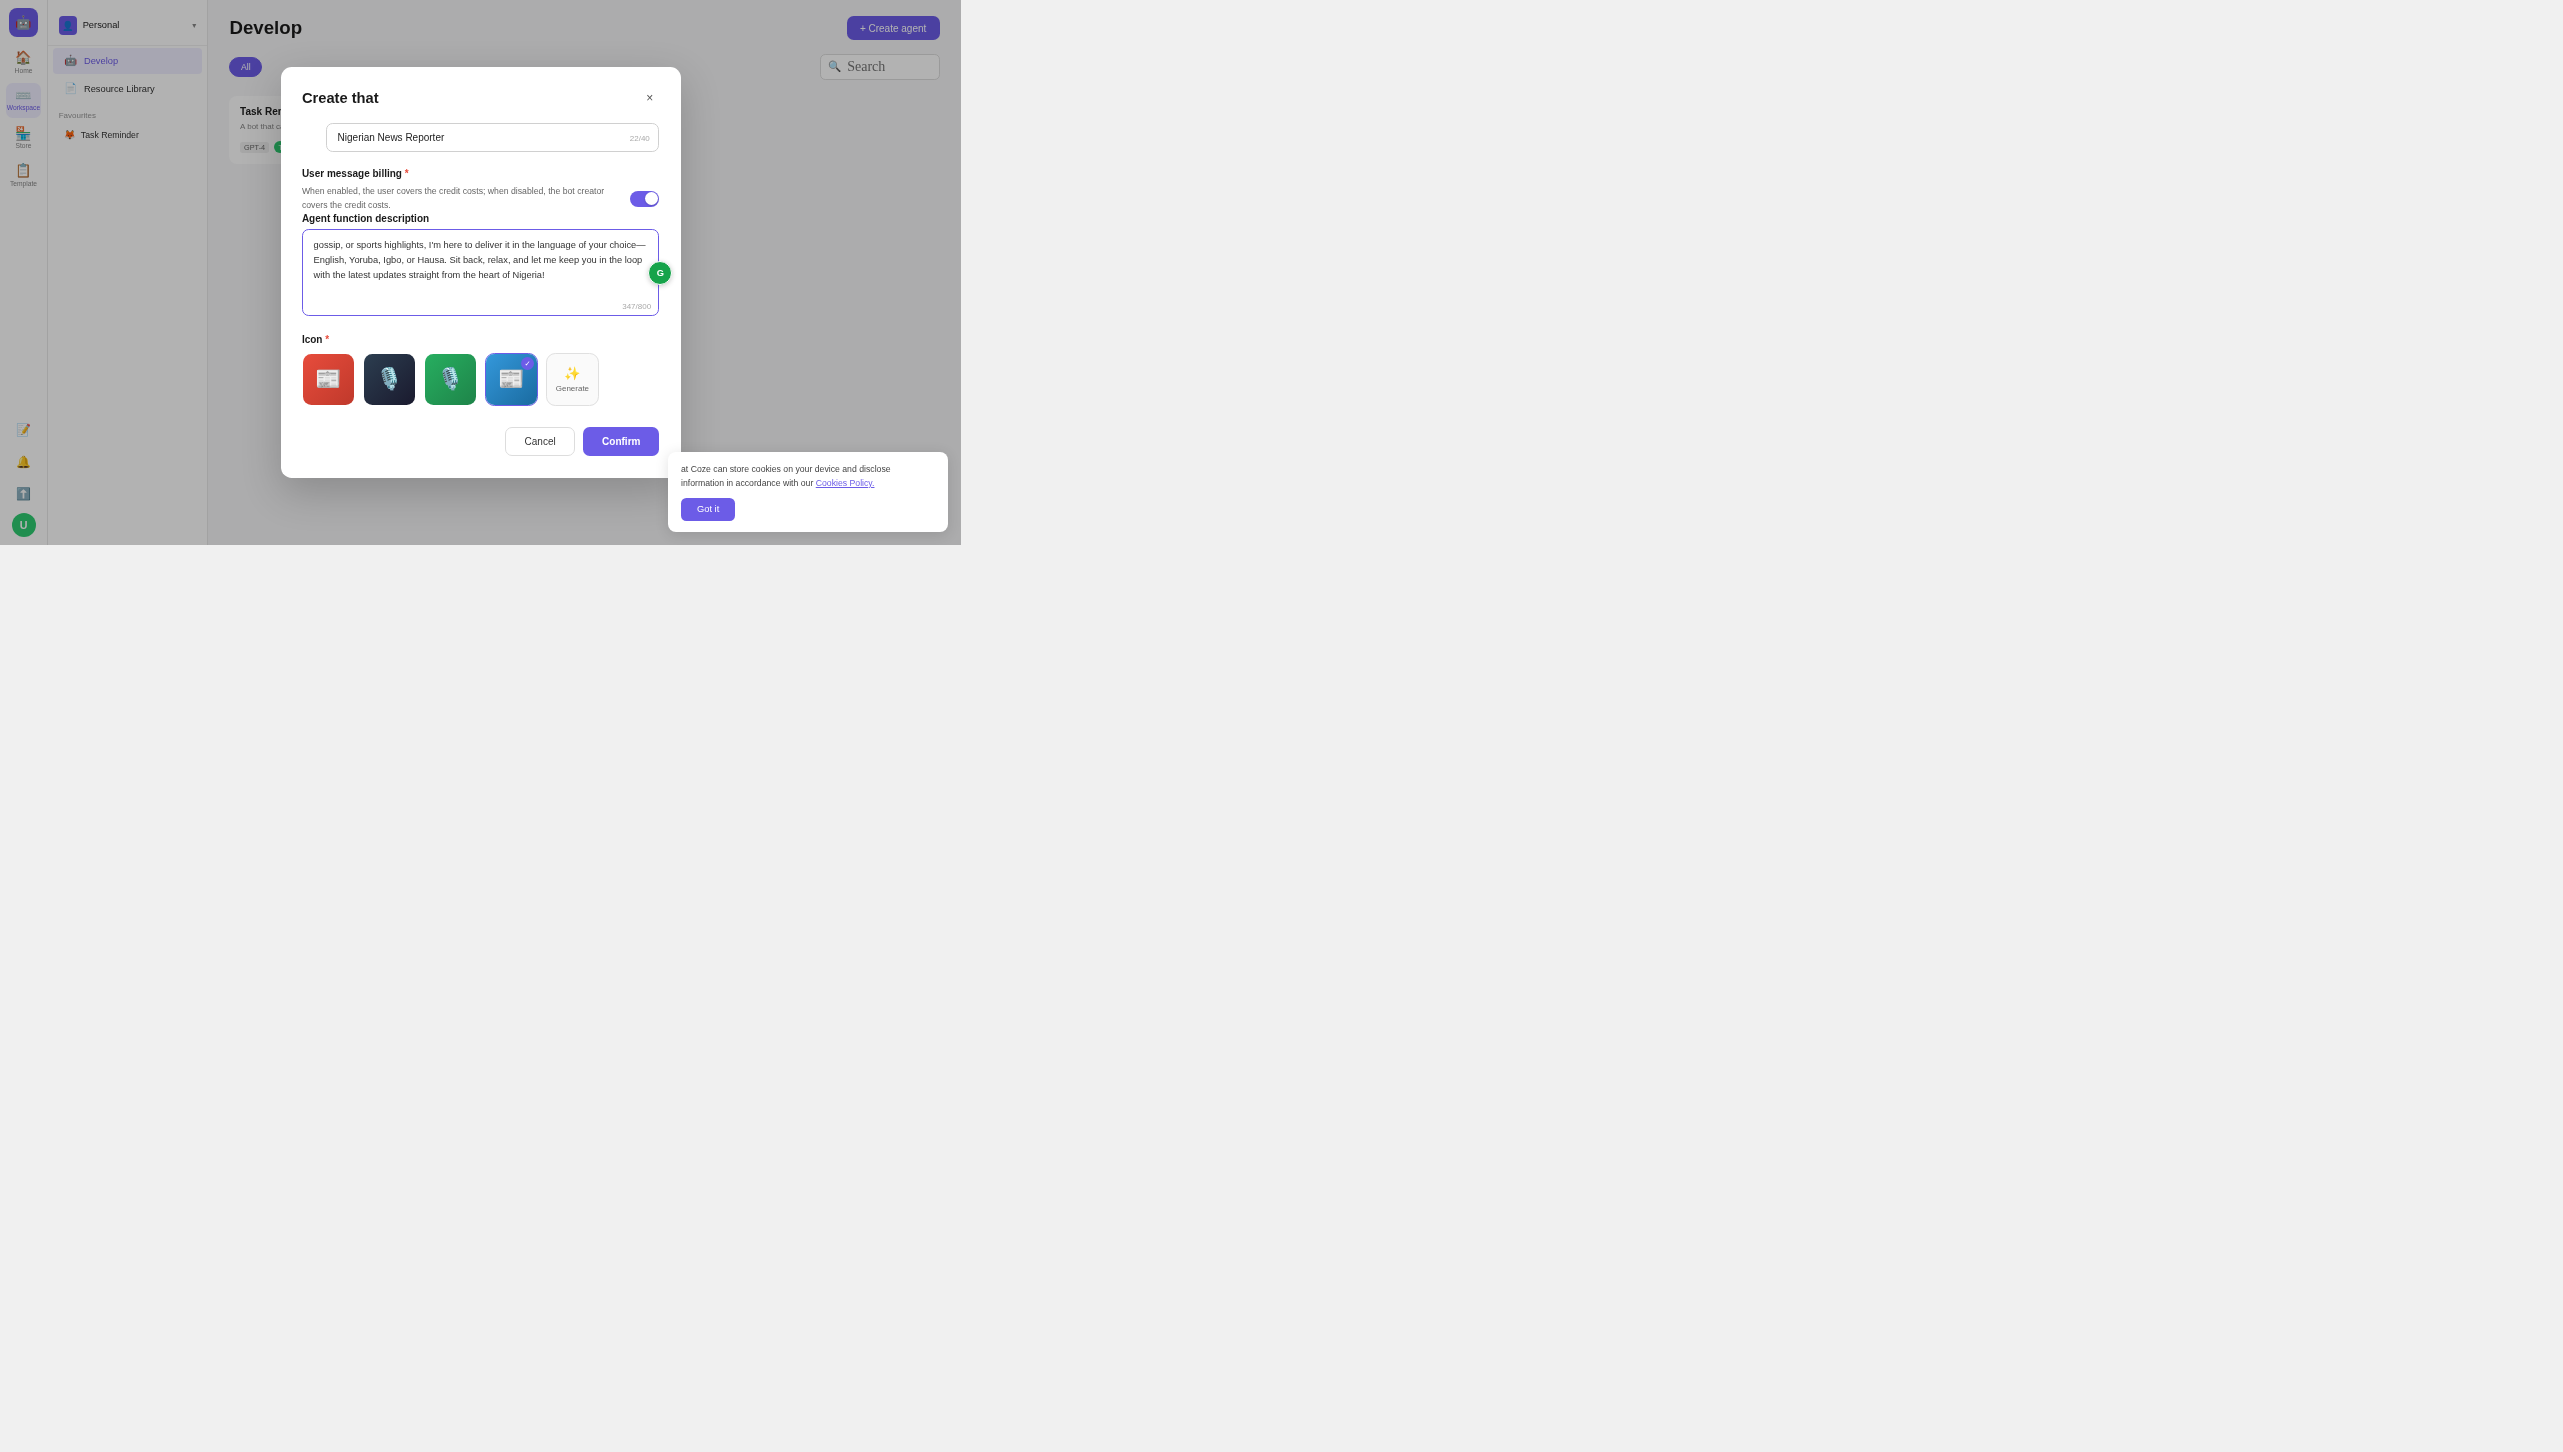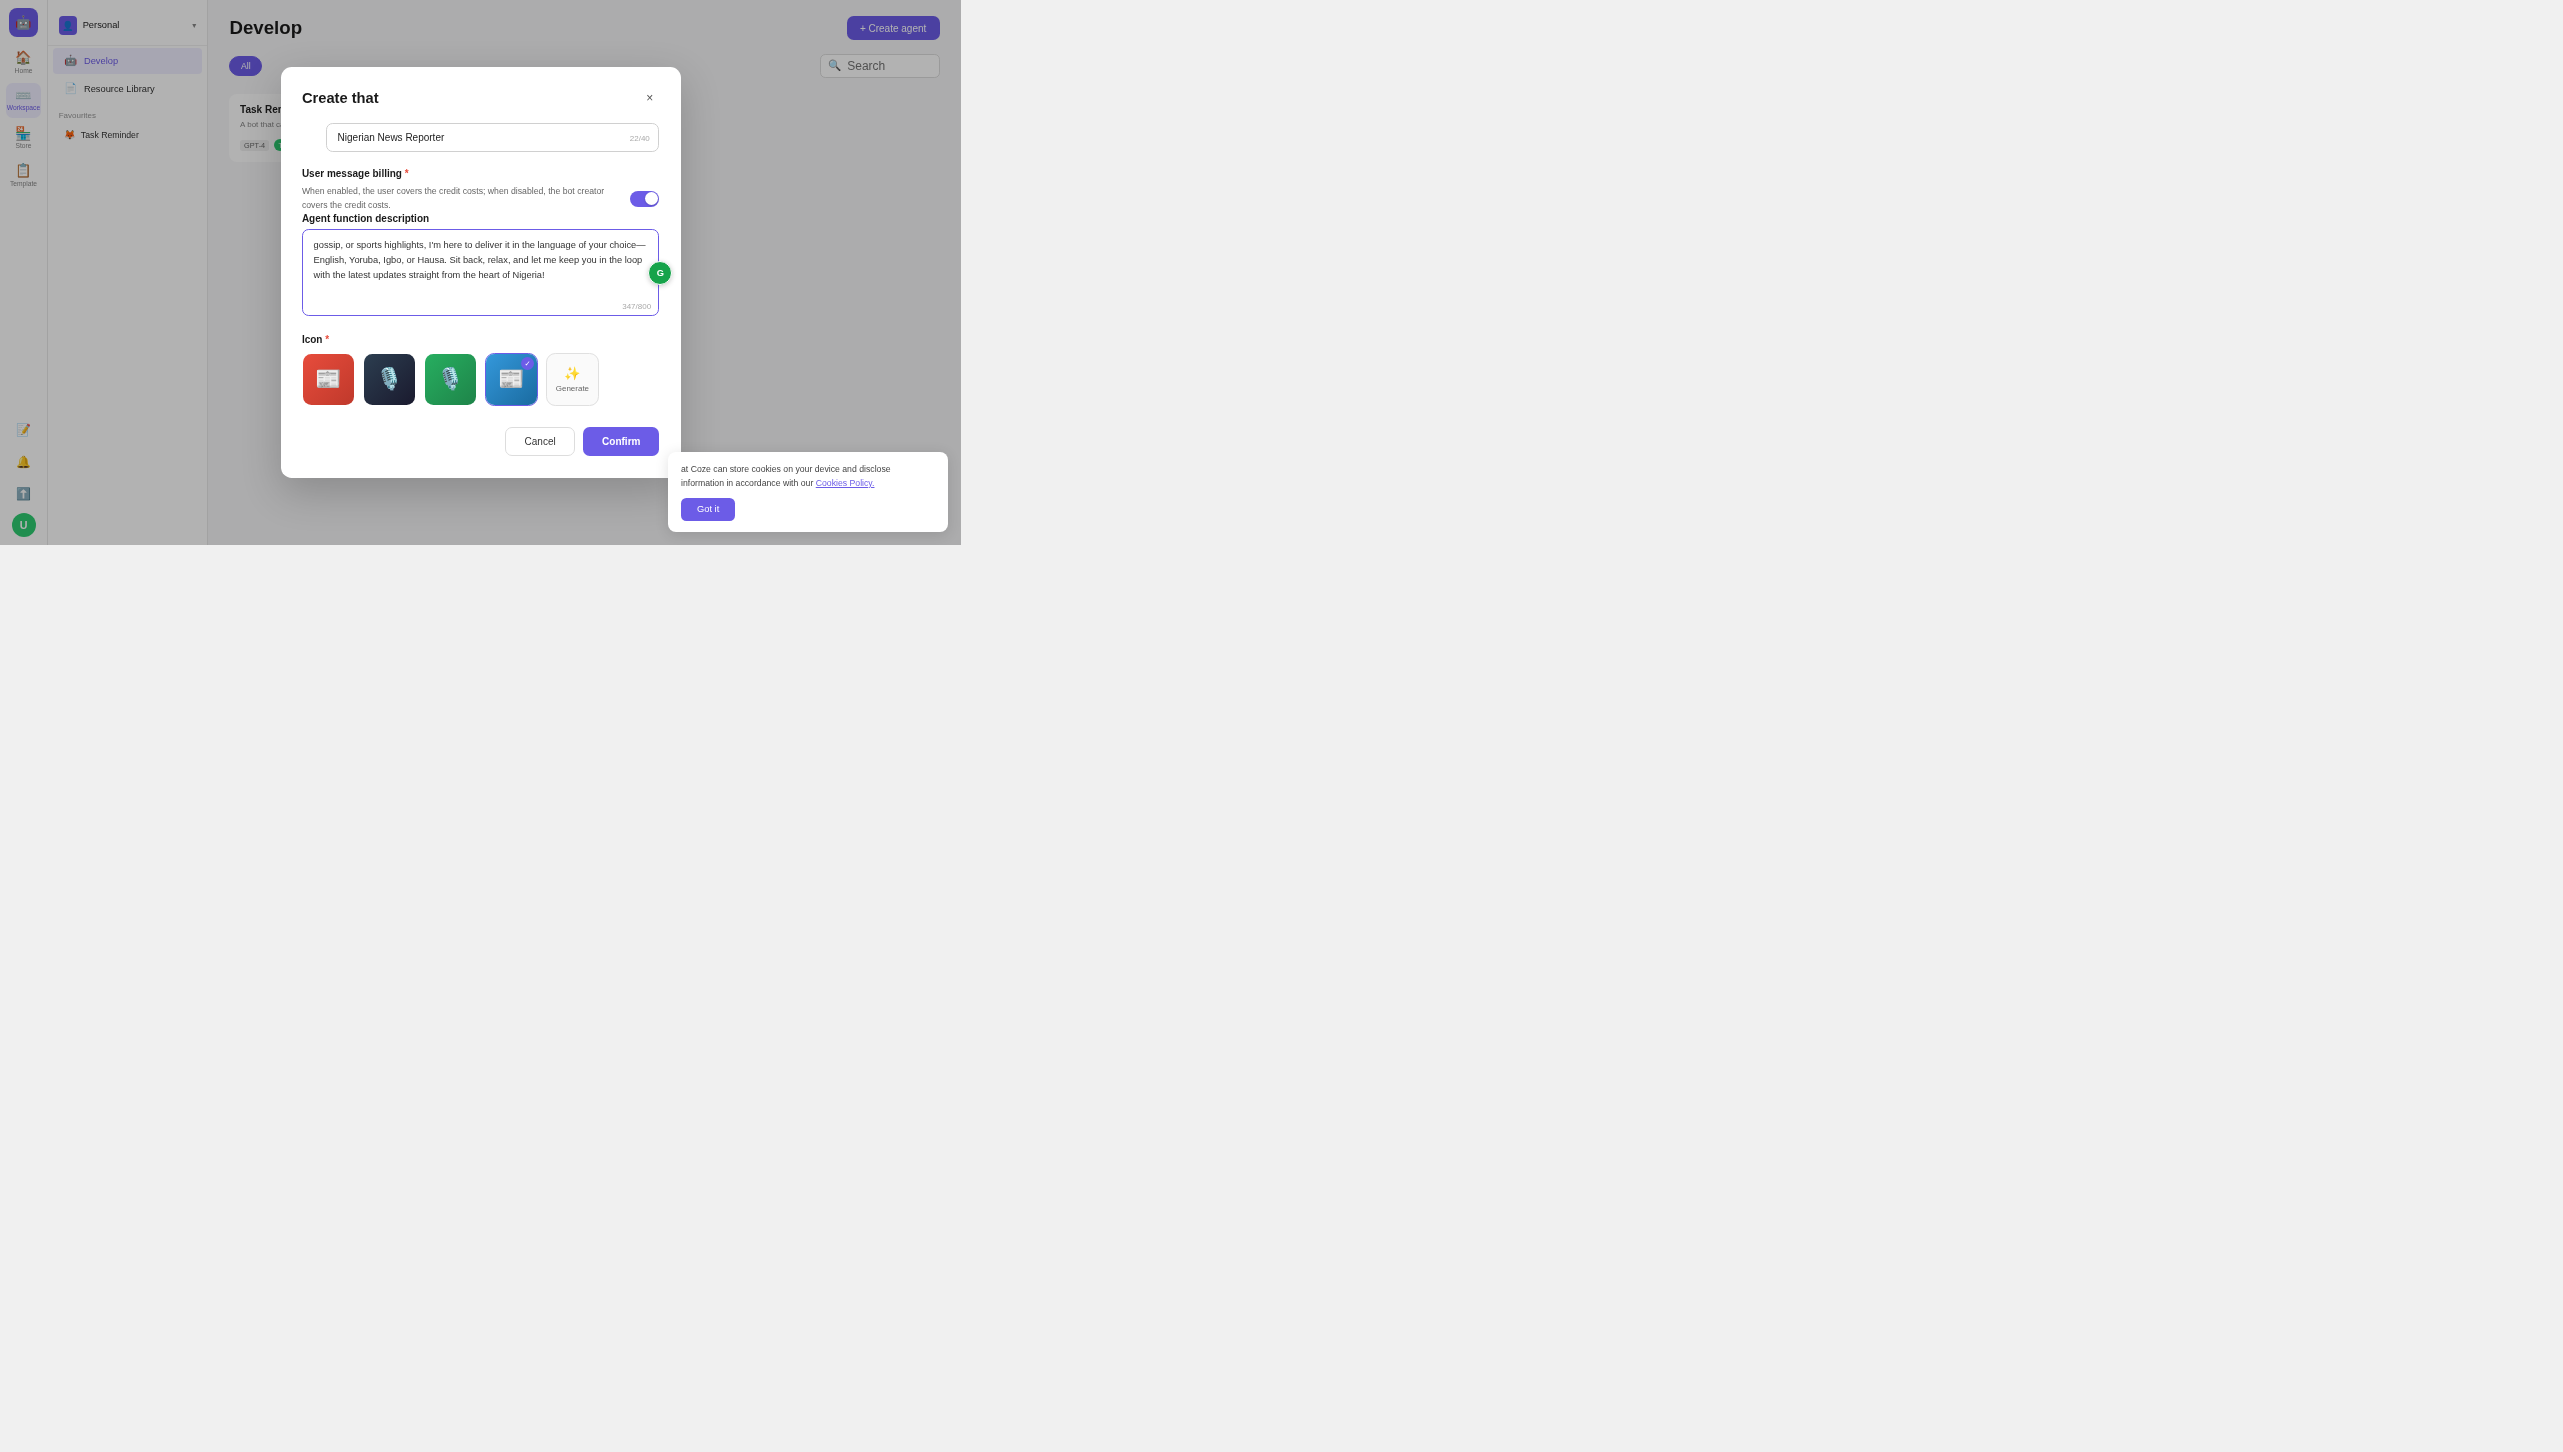--- a/index.html
+++ b/index.html
@@ -171,22 +171,23 @@
       display: flex; align-items: center;
       background: white;
       border: 0.7px solid #ddd;
       border-radius: 5.3px;
       padding: 4px 8px;
       gap: 5.3px;
       width: 120px;
     }
     .search-box input {
       border: none; outline: none;
-      font-size: 12px; color: #333; width: 100%;
+      font-size: 14px; color: #333; width: 100%;
       background: transparent;
+      font-family: Liberation Serif, serif;
     }
 
     
     .agent-card {
       background: white;
       border-radius: 8px;
       padding: 10.7px;
       width: 187px;
     }
     .agent-card-title { font-size: 10px; font-weight: 600; color: #222; margin-bottom: 4px; }

